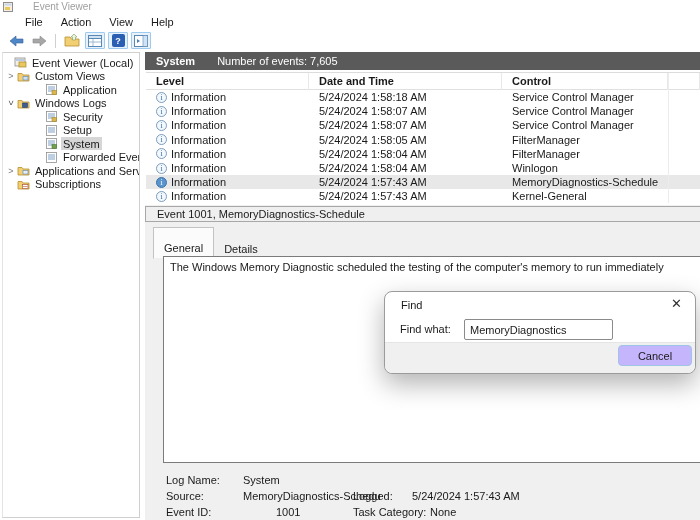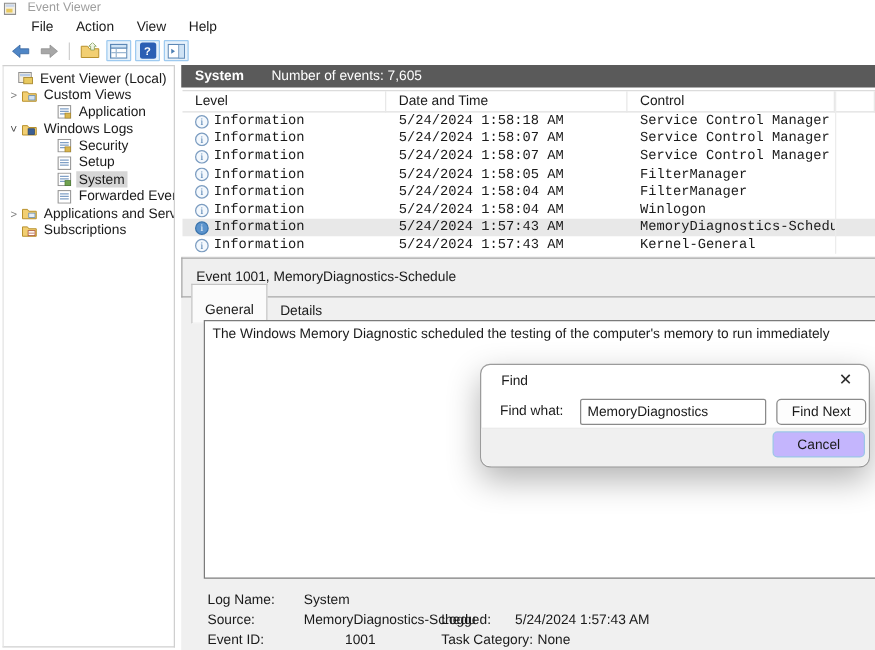--- a/index.html
+++ b/index.html
@@ -5,21 +5,21 @@
   * { box-sizing: border-box; margin: 0; padding: 0; }
   html,body { width:700px; height:520px; }
   body {
     font-family:"Liberation Sans", sans-serif;
     font-size:11px; color:#1a1a1a; background:#ffffff;
     position:relative; overflow:hidden;
   }
   .abs { position:absolute; }
 
   
-  .titlebar { left:0; top:0; width:700px; height:13px; display:flex; align-items:center; gap:9px; padding-left:3px; }
+  .titlebar { left:0; top:0; width:700px; height:13px; display:flex; align-items:center; gap:20px; padding-left:3px; }
   .titlebar .t-text { color:#9e9e9e; font-size:10px; }
 
   
   .menubar { left:0; top:13px; width:554px; height:17px; display:flex; align-items:center; padding-left:16px; }
   .menubar span { padding:0 9px; cursor:default; }
 
   
   .toolbar { left:0; top:30px; width:700px; height:21px; display:flex; align-items:center; gap:3px; padding-left:6px; }
   .tbtn { width:20px; height:17px; display:flex; align-items:center; justify-content:center; }
   .tbtn.boxed { border:1px solid #9ecaf0; background:#e7f2fb; border-radius:1px; }
@@ -41,33 +41,33 @@
   .lvl1 { padding-left:2px; }
   .lvl2 { padding-left:42px; }
 
   
   .mainhdr { left:145px; top:52px; width:555px; height:18px; background:#5a5a5a; color:#ffffff; display:flex; align-items:center; padding-left:11px; }
   .mainhdr .h1 { font-weight:bold; margin-right:22px; }
 
   
   .tablewrap { left:146px; top:72px; width:554px; height:132px; background:#fff; border-top:1px solid #dcdcdc; }
   .thead { display:grid; grid-template-columns:163px 193px 166px 1fr; height:17px; align-items:center; border-bottom:1px solid #e0e0e0; }
-  .thead .hc { padding-left:10px; border-right:1px solid #e8e8e8; height:17px; line-height:17px; }
-  .trow { display:grid; grid-template-columns:163px 193px 166px 1fr; height:14.2px; align-items:center;font-family:Liberation Mono, monospace; }
+  .thead .hc { padding-left:10px; border-right:1px solid #e8e8e8; height:17px; line-height:17px;font-weight:bold; }
+  .trow { display:grid; grid-template-columns:163px 193px 166px 1fr; height:14.2px; align-items:center; }
   .trow .c { padding-left:10px; white-space:nowrap; overflow:hidden; }
   .trow.sel { background:#e8e8e8; }
   .lvlcell { display:flex; align-items:center; gap:4px; }
   .info-ico { width:11px; height:11px; border-radius:50%; border:1px solid #7b9cc0; background:#f3f8fd; color:#3a6ea5; font-size:8px; font-family:"Liberation Serif", serif; display:inline-flex; align-items:center; justify-content:center; flex:0 0 11px; }
   .info-ico::before { content:"i"; }
   .trow.sel .info-ico { background:#5b93cc; color:#fff; border-color:#3a74ad; }
   .collinetail { left:668px; top:73px; width:1px; height:130px; background:#ececec; }
 
   
   .detailbg { left:145px; top:205px; width:555px; height:315px; background:#f0f0f0; }
-  .evhdr { left:145px; top:206px; width:555px; height:32px; background:#efefef; border:1px solid #a8a8a8; border-right:none; display:flex; align-items:center; padding-left:11px; }
+  .evhdr { left:145px; top:206px; width:555px; height:16px; background:#efefef; border:1px solid #a8a8a8; border-right:none; display:flex; align-items:center; padding-left:11px; }
   .tabs { left:153px; top:227px; display:flex; align-items:flex-end; }
   .tab { padding:14px 10px 4px 10px; }
   .tab.active { background:#fbfbfb; border:1px solid #c3c3c3; border-bottom-color:#f0f0f0; }
   .descbox { left:163px; top:256px; width:540px; height:207px; background:#ffffff; border:1px solid #7b7b7b; padding:4px 6px; }
 
   .fld { position:absolute; white-space:nowrap; }
 
   
   .finddlg { left:384px; top:291px; width:312px; height:83px; background:#ffffff; border:1px solid #9b9b9b; border-radius:8px; box-shadow:0 10px 26px rgba(0,0,0,0.30); }
   .finddlg .ftitle { position:absolute; left:16px; top:7px; }
@@ -372,16 +372,15 @@
 <span class="fld" style="left:166px; top:506px;">Event ID:</span>
 <span class="fld" style="left:243px; top:506px;margin-left:33px;">1001</span>
 <span class="fld" style="left:353px; top:506px;">Task Category:</span>
 <span class="fld" style="left:430px; top:506px;">None</span>
 
 <div class="abs finddlg">
   <span class="ftitle">Find</span>
   <span class="fclose">✕</span>
   <span class="flabel">Find what:</span>
   <input type="text" value="MemoryDiagnostics" style="">
-  <button class="fbtn fnext">Find Next</button>
   <div class="ffooter"></div>
   <button class="fbtn fcancel">Cancel</button>
 </div>
 
 </body></html>

